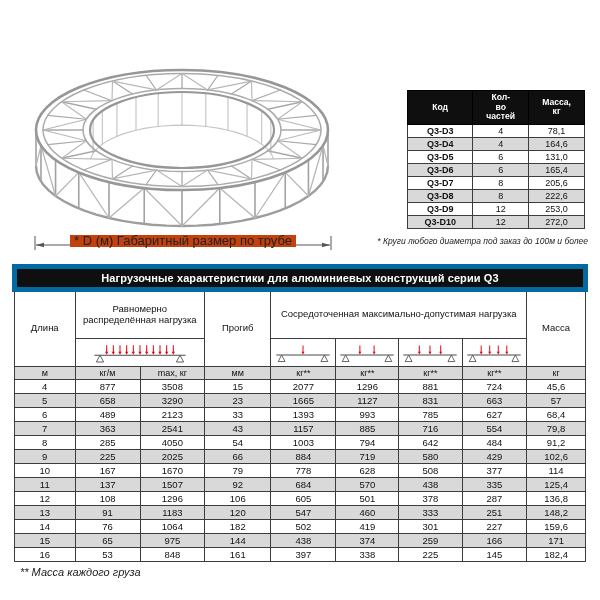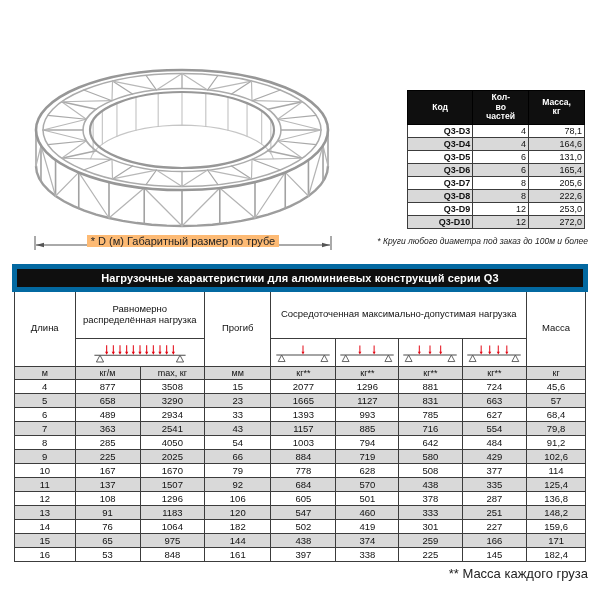--- a/index.html
+++ b/index.html
@@ -16,32 +16,32 @@
     font-family:"Liberation Sans", sans-serif;color:var(--ink);
     overflow:hidden;
   }
   .page{position:absolute;inset:0;}
 
   
   .truss-wrap{position:absolute;left:28px;top:50px;width:308px;height:180px;}
   .truss-wrap svg{width:100%;height:100%;display:block;}
   .dim{position:absolute;left:33px;top:231px;width:300px;height:20px;text-align:center;}
   .dim svg{position:absolute;left:0;top:0;width:300px;height:20px;}
-  .dim-text{position:relative;font-size:11px;color:#222;background:#fdba74;padding:0 4px;line-height:12px;display:inline-block;}
+  .dim-text{position:relative;font-size:13px;color:#222;background:#c2410c;padding:0 4px;line-height:12px;display:inline-block;}
 
   
   .parts-block{position:absolute;left:407px;top:90px;width:178px;}
   table{border-collapse:collapse;}
   .parts-table{width:100%;border:1.5px solid #000;font-size:9px;}
   .parts-table th{
     background:var(--header-bg);color:#fff;font-weight:bold;font-size:8.6px;
     padding:2px 13px;line-height:1.12;border:1px solid #000;text-align:center;
   }
   .parts-table td{
-    border:1px solid var(--border);text-align:right;padding:1px 2px;height:11px;
+    border:1px solid var(--border);text-align:center;padding:1px 2px;height:11px;
   }
   .parts-table td.code{font-weight:bold;}
   .parts-table tbody tr:nth-child(even){background:var(--row-alt);}
   .parts-footnote{
     position:absolute;left:330px;top:236px;width:258px;text-align:right;
     font-size:8.5px;font-style:italic;color:#222;
   }
 
   
   .load-block{position:absolute;left:12px;top:264px;width:576px;}
@@ -50,21 +50,21 @@
   .load-table .title-row th{
     background:var(--header-bg);color:#fff;font-weight:bold;font-size:11px;
     padding:3px 2px;border:5px solid #0369a1;letter-spacing:.1px;
   }
   .load-table .hdr{font-weight:normal;font-size:9.5px;padding:12px 1px;line-height:1.15;background:#fff;}
   .load-table .diag-cell{padding:1px 0 2px;background:#fff;height:26px;}
   .load-table .diag-cell svg{display:block;margin:0 auto;}
   .load-table .units-row td{background:var(--row-alt);font-size:9px;padding:1px;height:11px;}
   .load-table tbody td{font-size:9.5px;padding:1px 2px;height:11.5px;}
   .load-table tbody tr:nth-child(even){background:var(--row-alt);}
-  .load-footnote{font-size:13px;color:#222;margin:4px 0 0 8px;text-align:right;}
+  .load-footnote{font-size:11px;color:#222;margin:4px 0 0 8px;text-align:left;font-style:italic;}
 </style>
 </head>
 <body>
 
 <div class="page">
 
   <div class="truss-wrap">
     <svg id="truss-svg" viewBox="0 0 308 180">
         <polyline points="62.50398562611885,109.1479183958292 64.01042073248988,105.21935574892515 66.50280050084588,101.37735421375199 69.9538178968807,97.66400756311961 74.32566285183165,94.12 79.57043651750483,90.78416041288602 85.63067605607974,87.6930369583634 92.43998421498503,84.88049663185903 99.92375678909247,82.377354213752 107.99999999999996,80.21103465619134 116.5802288370264,78.40527260958117 125.57043651750482,76.97985238078417 134.8721244447661,75.95039117211539 144.3833813793759,75.32816797600562 153.99999999999997,75.12 163.61661862062408,75.32816797600562 173.1278755552338,75.95039117211539 182.42956348249515,76.97985238078417 191.41977116297366,78.40527260958117 200,80.21103465619134 208.0762432109075,82.377354213752 215.5600157850149,84.88049663185902 222.36932394392028,87.6930369583634 228.42956348249515,90.78416041288602 233.67433714816832,94.11999999999999 238.0461821031193,97.6640075631196 241.49719949915414,101.377354213752 243.98957926751012,105.21935574892512 245.49601437388114,109.14791839582918" fill="none" stroke="#c6c6c6" stroke-width="1.1"></polyline>
         <line x1="65.1348239814057" y1="70.16487628610423" x2="65.1348239814057" y2="103.28487628610424" stroke="#c2c2c2" stroke-width="1.1" stroke-linecap="round"></line>
@@ -364,21 +364,21 @@
             <td>23</td>
             <td>1665</td>
             <td>1127</td>
             <td>831</td>
             <td>663</td>
             <td>57</td>
           </tr>
           <tr>
             <td>6</td>
             <td>489</td>
-            <td>2934</td>
+            <td>2123</td>
             <td>33</td>
             <td>1393</td>
             <td>993</td>
             <td>785</td>
             <td>627</td>
             <td>68,4</td>
           </tr>
           <tr>
             <td>7</td>
             <td>363</td>

